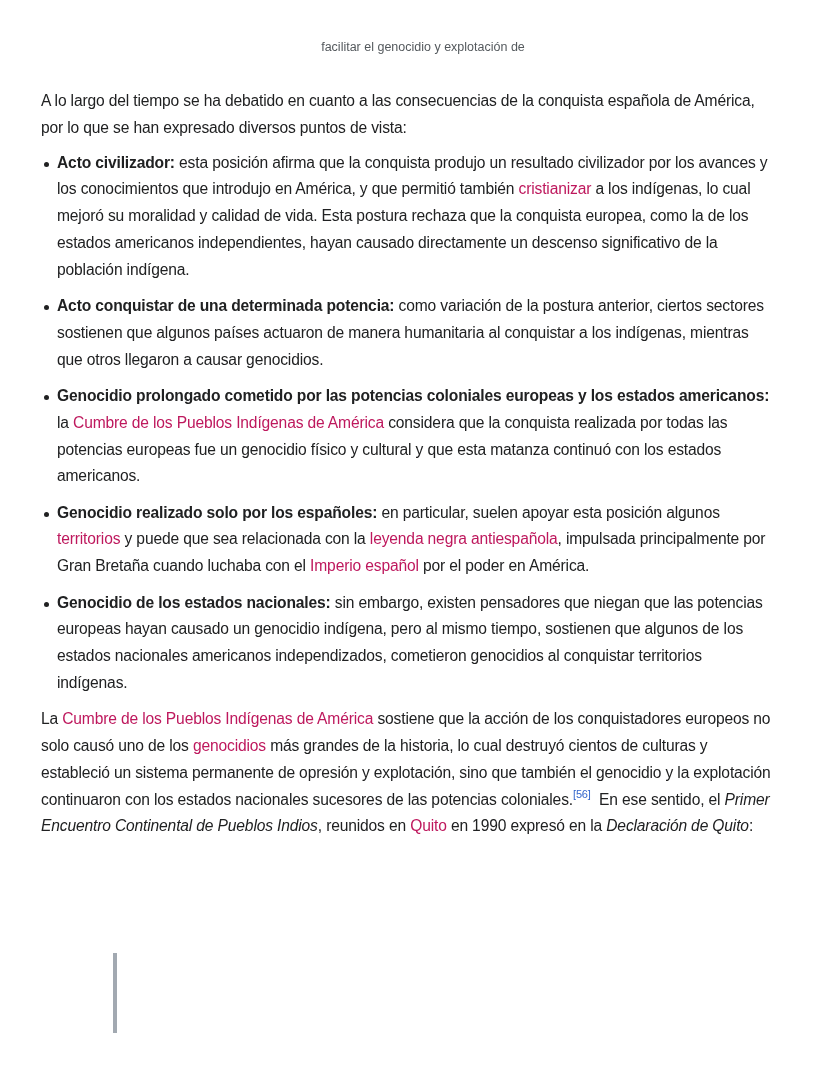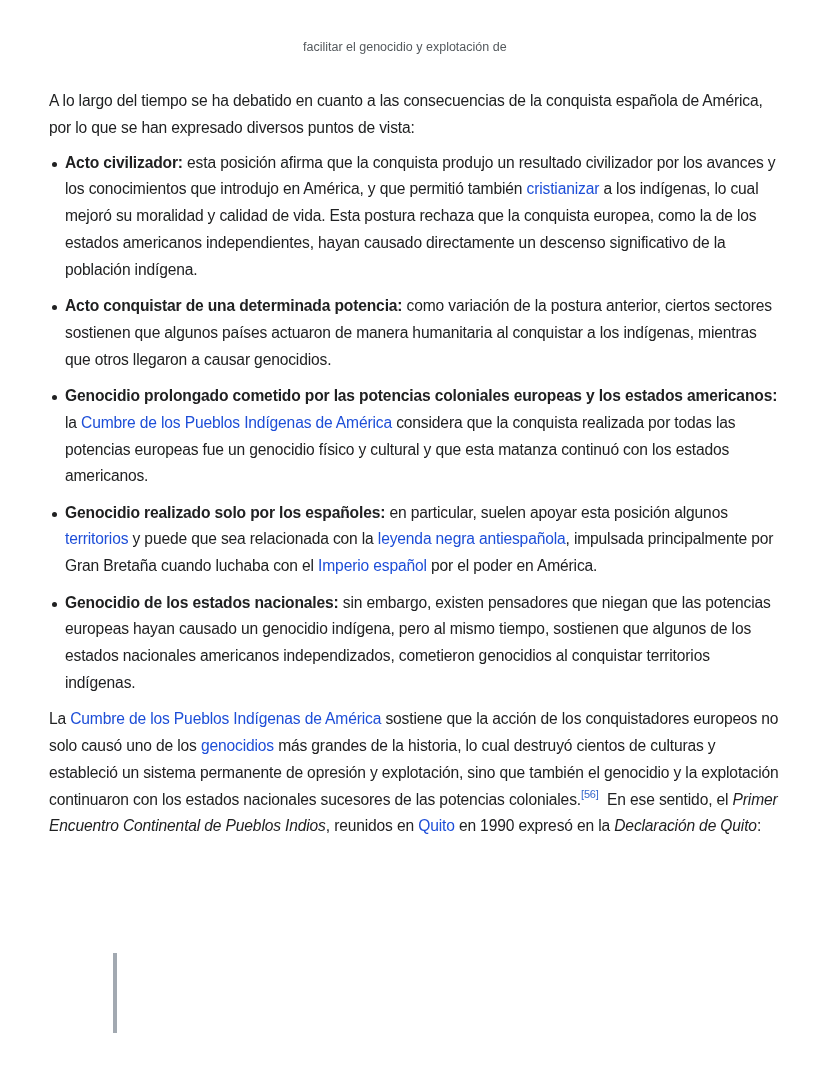--- a/index.html
+++ b/index.html
@@ -16,24 +16,25 @@
       position: relative;
     }
     .caption {
       position: absolute;
       left: 303px;
       top: 37px;
       width: 240px;
       font-size: 12.5px;
       line-height: 21px;
       color: #54595d;
+      text-align: center;
     }
     .content {
       position: absolute;
-      left: 49px;
+      left: 41px;
       top: 88px;
       width: 730px;
       font-size: 15.6px;
       line-height: 26.8px;
       letter-spacing: -0.15px;
     }
     p {
       margin: 0 0 8px 0;
     }
     ul {
@@ -53,21 +54,21 @@
       top: 12px;
       width: 5px;
       height: 5px;
       border-radius: 50%;
       background: #202122;
     }
     b {
       font-weight: bold;
     }
     a {
-      color: #1d4ed8;
+      color: #be185d;
       text-decoration: none;
     }
     sup {
       font-size: 11px;
       line-height: 0;
       vertical-align: super;
     }
     sup a { color: #3366cc; margin-top: 12px; }
     .quote-bar {
       position: absolute;

